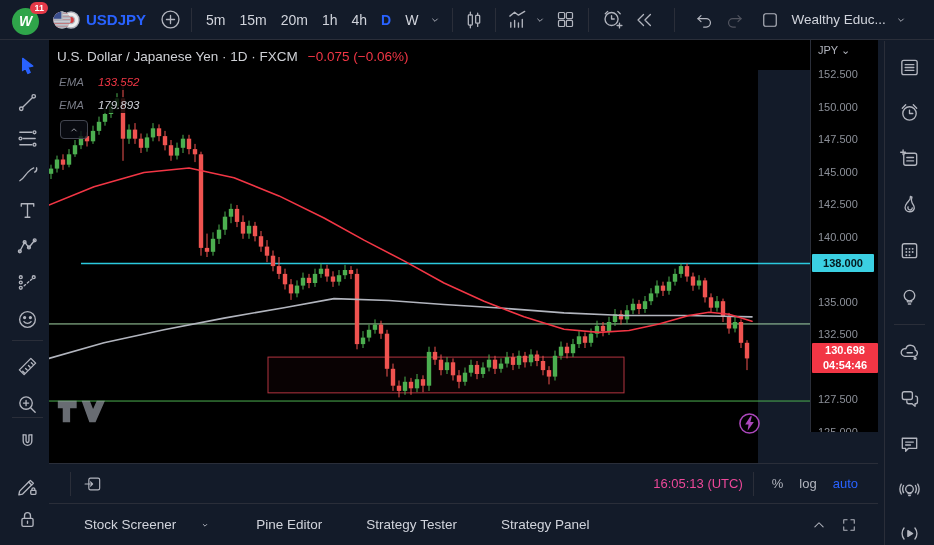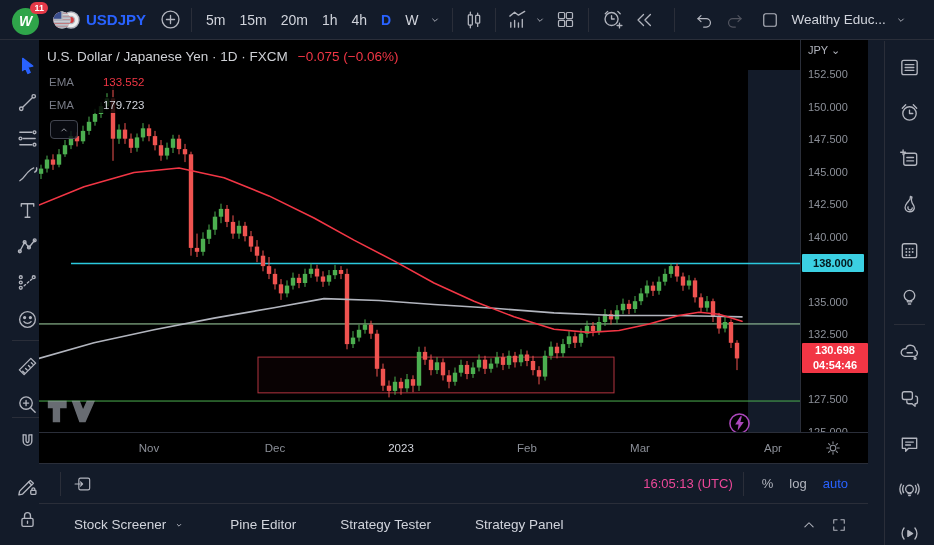--- a/index.html
+++ b/index.html
@@ -30,27 +30,27 @@
   #left-rail { position:absolute; left:0; top:41px; width:55px; height:504px; background:#131b29; }
   #left-rail .rail-ic { position:absolute; left:13px; width:29px; height:29px; }
   #left-rail .rail-sep { position:absolute; left:12px; width:31px; height:1px; background:#2a2e39; }
   #right-rail { position:absolute; left:884px; top:41px; width:50px; height:504px;
     background:#131b29; border-left:1px solid #2a2e39; }
   #right-rail .rail-ic { position:absolute; left:10px; width:29px; height:29px; }
   #right-rail .rail-sep { position:absolute; left:9px; width:31px; height:1px; background:#2a2e39; }
   .rail-ic svg { width:23px; height:23px; }
 
   
-  #center { position:absolute; left:39px; top:40px; width:709px; height:505px; background:#000; }
+  #center { position:absolute; left:49px; top:40px; width:709px; height:505px; background:#000; }
   #plot { position:absolute; left:0; top:0; }
   #legend-band { position:absolute; left:0; top:0; width:829px; height:30px; background:#000; }
   #pane-title { position:absolute; left:8px; top:9px; font-size:13.5px; color:#cfd1d6; white-space:nowrap; }
   #pane-change { color:#f23645; margin-left:10px; }
-  .ema-chip { position:absolute; left:8px; display:flex; align-items:center; gap:29px;
-    background:rgba(0,0,0,.82); padding:2px 10px 2px 2px; font-size:11.5px; }
+  .ema-chip { position:absolute; left:8px; display:flex; align-items:center; gap:14px;
+    background:rgba(0,0,0,.82); padding:2px 10px 2px 2px; font-size:11.5px;font-style:italic; }
   .ema-chip .lbl { color:#787b86; }
   #collapse-btn { position:absolute; left:11px; top:80px; width:28px; height:19px;
     border:1px solid #434651; border-radius:4px; background:rgba(10,13,20,.8);
     display:flex; align-items:center; justify-content:center; cursor:pointer; }
   #collapse-btn svg { width:12px; height:12px; stroke:#b2b5be; fill:none; stroke-width:1.6; }
   #wm { position:absolute; left:8px; top:360px; opacity:.8; }
   #flash-btn { position:absolute; left:689px; top:372px; width:23px; height:23px; cursor:pointer; }
 
   
   #price-axis { position:absolute; left:761px; top:0; width:68px; height:392px; background:#000;
@@ -76,21 +76,21 @@
     border-top:1px solid #2a2e39; display:flex; align-items:center; padding:0 12px 0 14px; }
   .rng { color:#b2b5be; font-size:13px; padding:0 6px; margin-right:4px; cursor:pointer; }
   #clock { margin-left:auto; color:#ec4899; font-size:13px; cursor:pointer; }
   .unit { color:#b2b5be; font-size:13px; padding:0 8px; cursor:pointer; }
   .unit.active { color:#2962ff; }
 
   
   #bottom-panel { position:absolute; left:0; top:463px; width:829px; height:42px; background:#131b29;
     border-top:1px solid #2a2e39; display:flex; align-items:center; padding:0 14px 0 35px; }
   .bp-tab { color:#d1d4dc; font-size:13.5px; margin-right:44px; cursor:pointer; white-space:nowrap;
-    display:flex; align-items:center; gap:6px; }
+    display:flex; align-items:center; gap:22px; }
 </style>
 </head>
 <body>
 
 <div id="app">
 
   <div id="topbar">
     <div id="logo">
       <div class="circle">W</div>
       <div class="badge">11</div>
@@ -630,21 +630,21 @@
     <div id="legend-band"></div>
     <div id="pane-title">
       <span>U.S. Dollar / Japanese Yen · 1D · FXCM</span><span id="pane-change">−0.075 (−0.06%)</span>
     </div>
     <div class="ema-chip" style="top:34px">
       <span class="lbl">EMA</span>
       <span id="ema-val-0" style="color: rgb(242, 54, 69);">133.552</span>
     </div>
     <div class="ema-chip" style="top:57px">
       <span class="lbl">EMA</span>
-      <span id="ema-val-1" style="color: rgb(209, 212, 220);">179.723</span>
+      <span id="ema-val-1" style="color: rgb(209, 212, 220);">179.893</span>
     </div>
     <div id="collapse-btn">
       <svg viewBox="0 0 24 24">
           <path d="M7 14.5 L12 9.5 l5 5"></path>
         </svg>
     </div>
 
     <svg id="wm" width="70" height="28" viewBox="0 0 70 28">
       <g fill="#9ba0a9" opacity="0.85">
         <path d="M1 1 h23 v9 h-8 v17 h-9 V10 H1 Z" transform="scale(0.82)"></path>
@@ -673,36 +673,20 @@
           <div class="ptick" style="top: 353px;">127.500</div>
           <div class="ptick" style="top: 385.5px;">125.000</div>
         </div>
       <div id="level-badge">138.000</div>
       <div id="last-badge">
         <div>130.698</div>
         <div>04:54:46</div>
       </div>
     </div>
 
-    <div id="time-axis">
-      <div id="time-ticks">
-          <div class="ttick" style="left: 88px;">Nov</div>
-          <div class="ttick" style="left: 214px;">Dec</div>
-          <div class="ttick hl" style="left: 340px;">2023</div>
-          <div class="ttick" style="left: 466px;">Feb</div>
-          <div class="ttick" style="left: 579px;">Mar</div>
-          <div class="ttick" style="left: 712px;">Apr</div>
-        </div>
-      <span id="axis-gear" class="ic">
-        <svg viewBox="0 0 24 24">
-            <circle cx="12" cy="12" r="3.4"></circle>
-            <path d="M12 4.5 v2.2 M12 17.3 v2.2 M4.5 12 h2.2 M17.3 12 h2.2 M6.7 6.7 l1.5 1.5 M15.8 15.8 l1.5 1.5 M17.3 6.7 l-1.5 1.5 M8.2 15.8 l-1.5 1.5"></path>
-          </svg>
-      </span>
-    </div>
 
     <div id="interval-bar">
       <div class="tb-sep"></div>
       <span class="ic" style="width:30px;height:28px">
         <svg width="20" height="20" viewBox="0 0 24 24">
             <rect x="7" y="5" width="13" height="14" rx="2"></rect>
             <path d="M2.5 12 h9 M9 9.5 L11.5 12 L9 14.5"></path>
           </svg>
       </span>
       <span id="clock">16:05:13 (UTC)</span>

